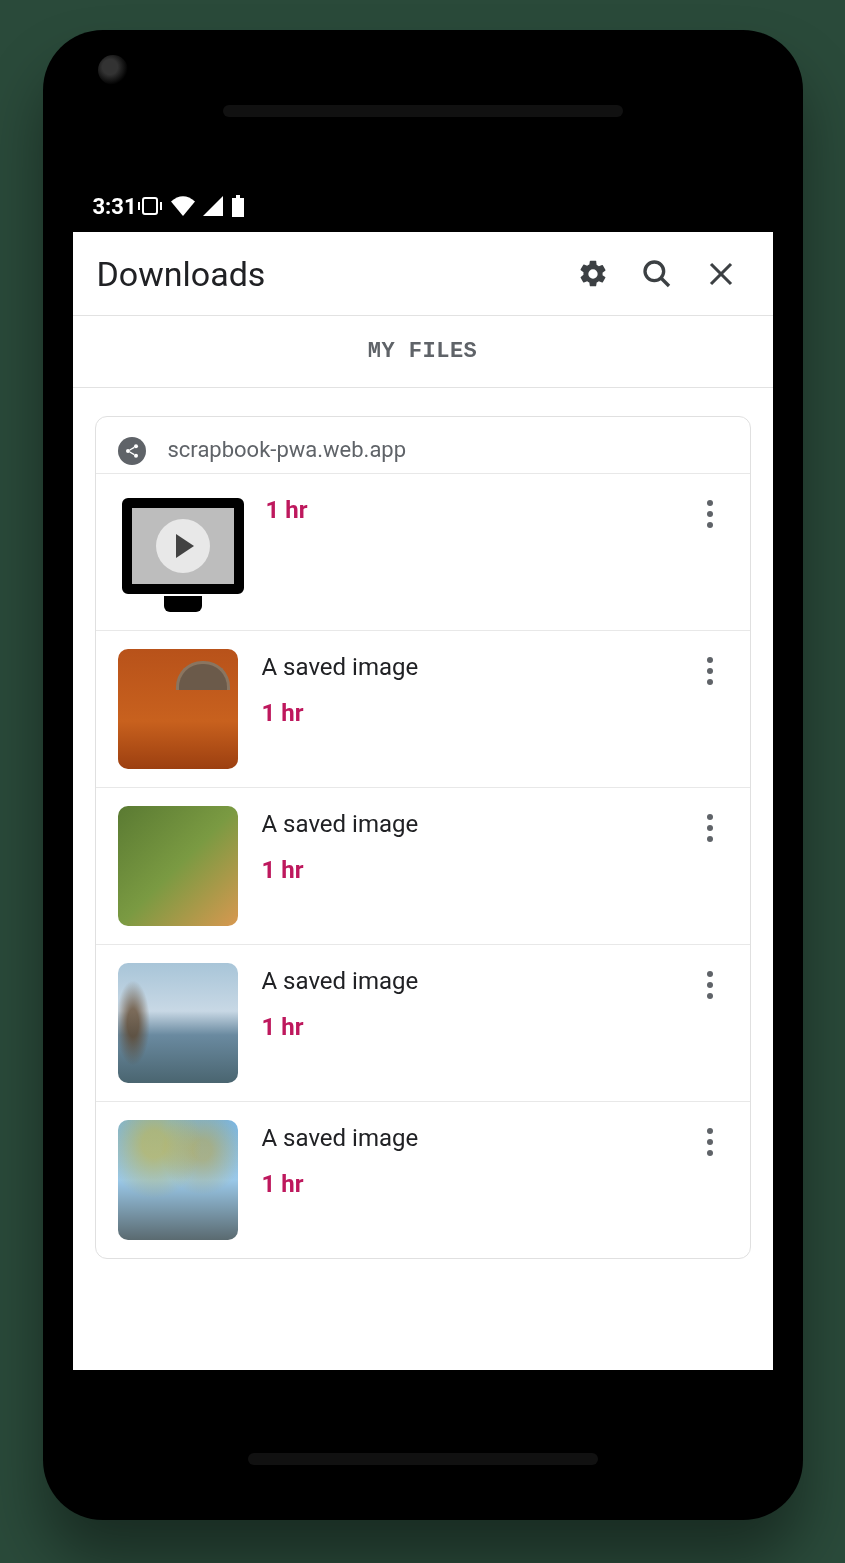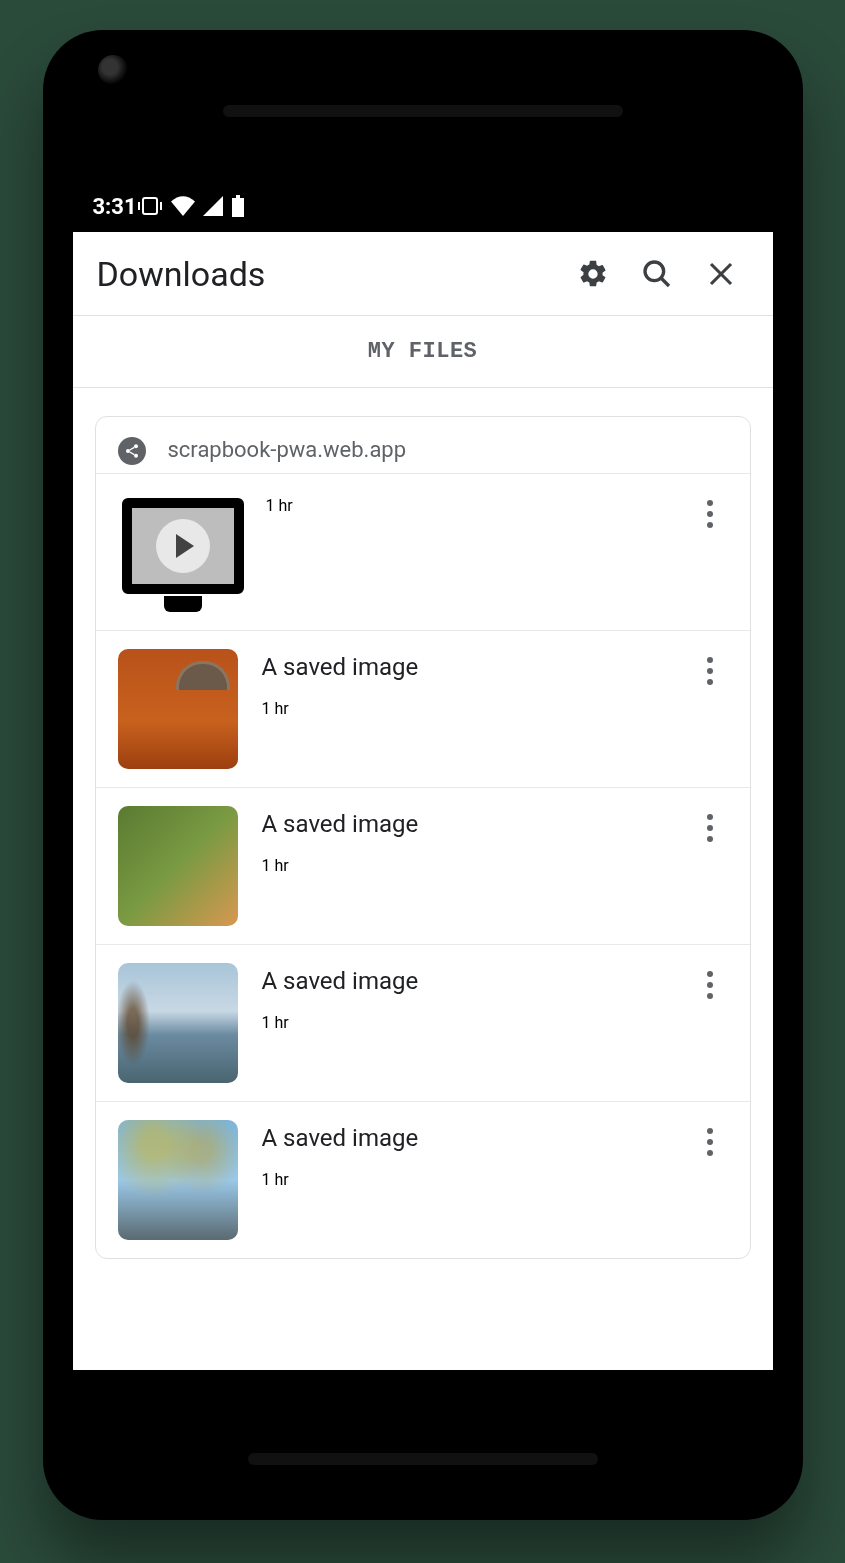--- a/index.html
+++ b/index.html
@@ -213,22 +213,23 @@
     background: radial-gradient(ellipse at 30% 20%, rgba(200,180,60,0.6) 10%, transparent 40%),
                 radial-gradient(ellipse at 70% 25%, rgba(190,160,50,0.5) 8%, transparent 35%);
   }
   .item-text { flex: 1; padding-top: 4px; }
   .item-title {
     font-size: 24px;
     color: #202124;
     margin-bottom: 18px;
   }
   .item-time {
-    font-size: 16px;
-    color: #000000;
+    font-size: 24px;
+    color: #be185d;
+    font-weight: bold;
   }
   .item-more {
     width: 36px; height: 36px;
     display: flex; align-items: center; justify-content: center;
     cursor: pointer;
     margin-top: 4px;
   }
   .dots { display:flex; flex-direction:column; gap:5px; }
   .dots span { width:6px; height:6px; background:#5f6368; border-radius:50%; }
 </style>

